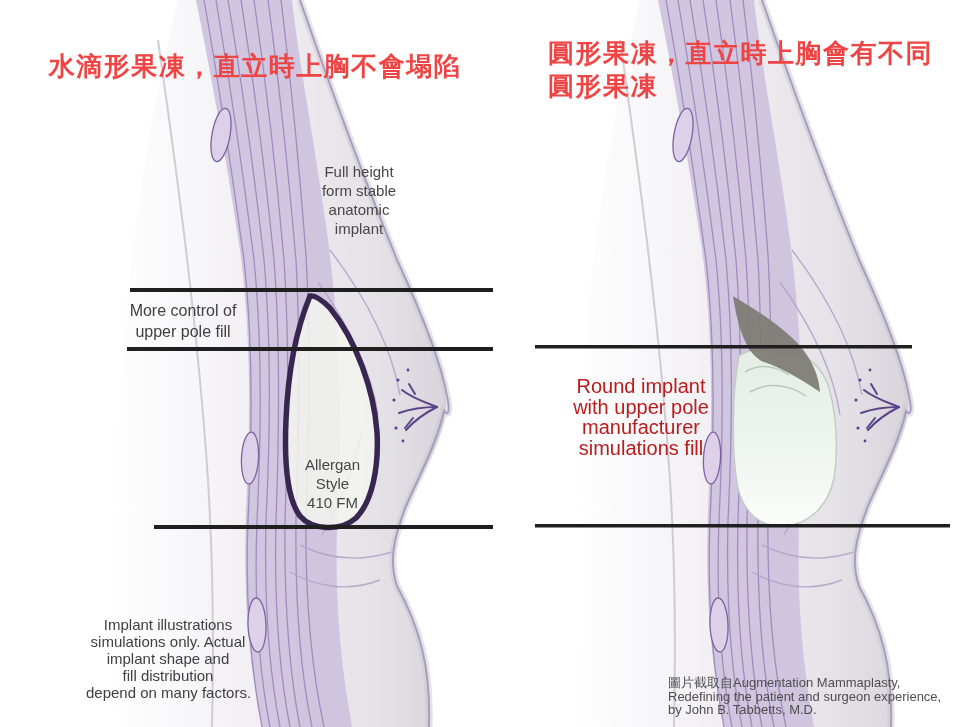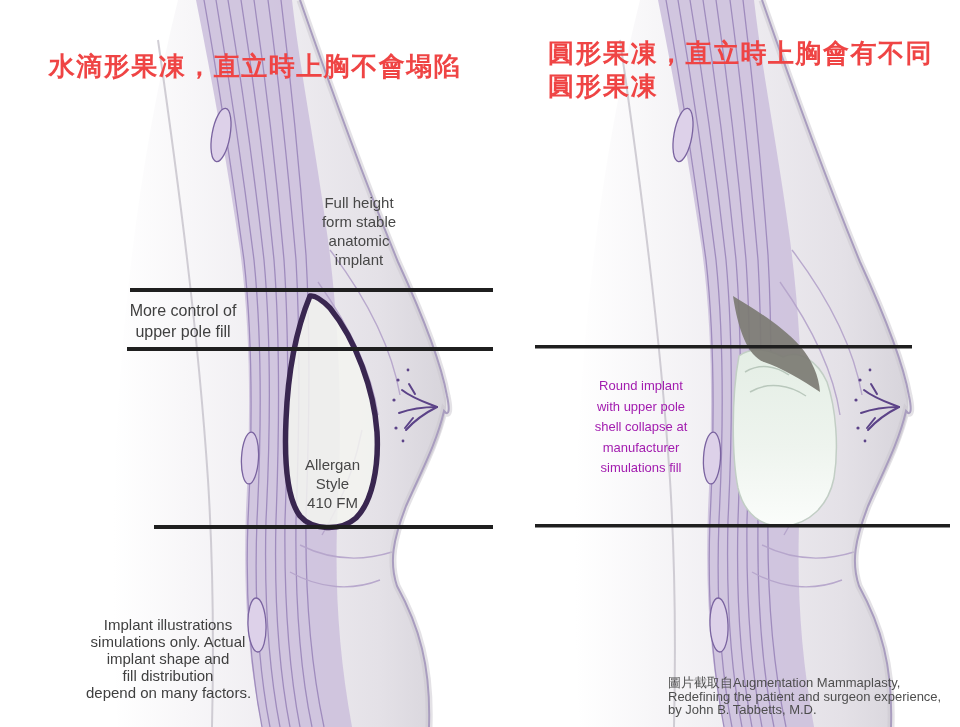--- a/index.html
+++ b/index.html
@@ -13,25 +13,25 @@
   .txt{position:absolute;color:#3d3d3d;}
   .cjk-title{
     color:#ef4444;font-size:26px;letter-spacing:1.5px;font-weight:700;
     line-height:33px;white-space:nowrap;
   }
   .title-left{left:40px;top:50px;width:430px;text-align:center;}
   .title-right{left:548px;top:37px;width:420px;text-align:left;}
   .title-right .line{display:block;}
   .lbl{color:#474747;text-align:center;}
   .lbl .line{display:block;white-space:nowrap;}
-  .full-height-lbl{left:297px;top:162px;width:124px;font-size:15px;line-height:19px;margin-top:31px;}
+  .full-height-lbl{left:297px;top:162px;width:124px;font-size:15px;line-height:19px;}
   .more-control-lbl{left:113px;top:300px;width:140px;font-size:16px;line-height:21px;color:#404040;}
   .allergan-lbl{left:284px;top:442px;width:97px;font-size:15px;line-height:19px;margin-top:13px;}
   .disclaimer-lbl{left:86px;top:616px;width:164px;font-size:15px;line-height:17px;color:#3f3f3f;}
-  .round-lbl{left:563px;top:376px;width:156px;font-size:13px;line-height:20.5px;color:#a21caf;}
+  .round-lbl{left:563px;top:376px;width:156px;font-size:20px;line-height:20.5px;color:#b91c1c;}
   .citation-lbl{left:668px;top:676px;width:288px;font-size:13px;line-height:13.5px;color:#4e4e4e;text-align:left;}
   .citation-lbl .line{display:block;white-space:nowrap;}
 </style>
 </head>
 <body>
 
 <div class="stage">
 
   <svg width="960" height="727" viewBox="0 0 960 727">
     <defs>
@@ -169,21 +169,20 @@
     <span class="line">Implant illustrations</span>
     <span class="line">simulations only.  Actual</span>
     <span class="line">implant shape and</span>
     <span class="line">fill distribution</span>
     <span class="line">depend on many factors.</span>
   </div>
 
   <div class="txt lbl round-lbl">
     <span class="line">Round implant</span>
     <span class="line">with upper pole</span>
-    <span class="line">shell collapse at</span>
     <span class="line">manufacturer</span>
     <span class="line">simulations fill</span>
   </div>
 
   <div class="txt citation-lbl">
     <span class="line">圖片截取自Augmentation Mammaplasty,</span>
     <span class="line">Redefining the patient and surgeon experience,</span>
     <span class="line">by John B. Tabbetts, M.D.</span>
   </div>
 

